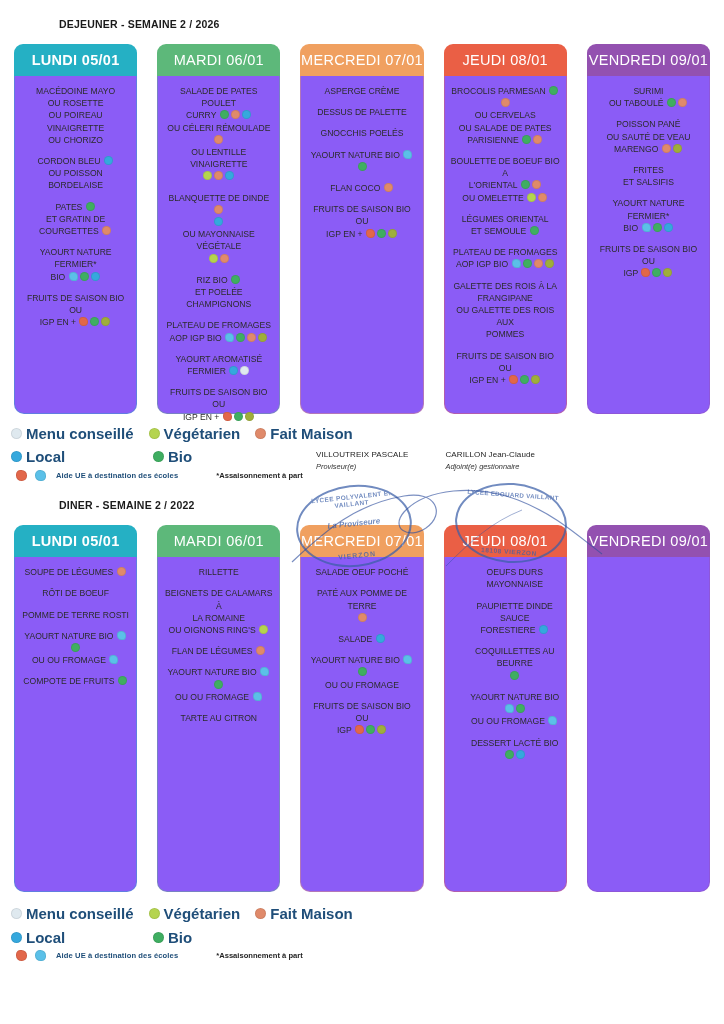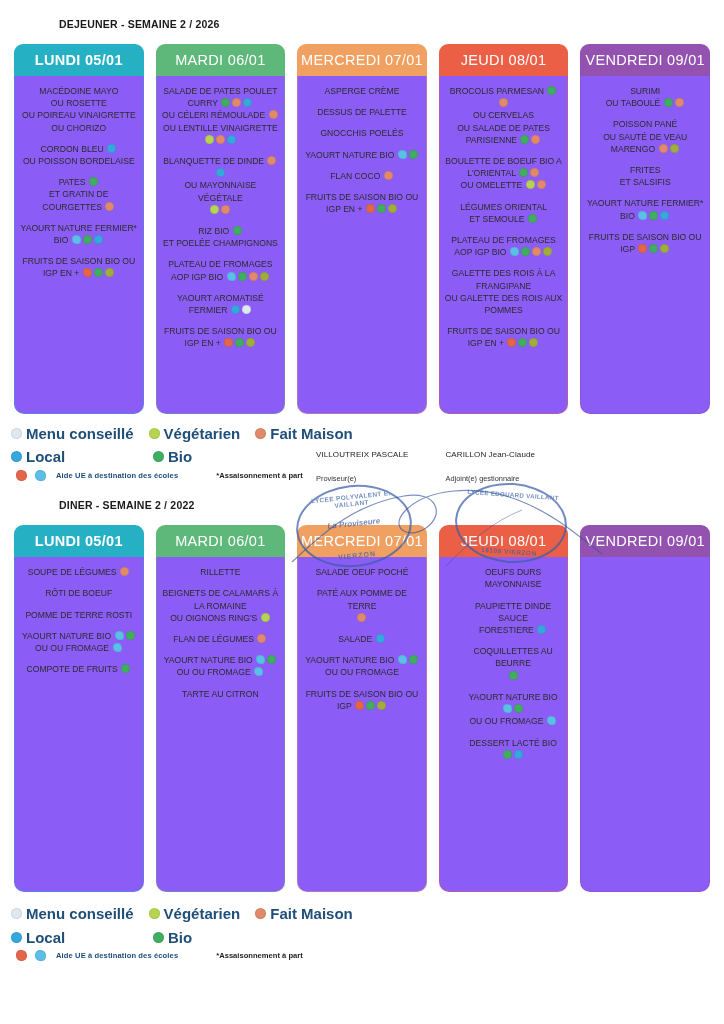--- a/index.html
+++ b/index.html
@@ -20,21 +20,21 @@
     font-weight:bold;
     letter-spacing:.2px;
     color:#1a1a1a;
     margin:0;
     padding-left:59px;
   }
 
   
   .week{
     display:flex;
-    gap:12px;
+    gap:20px;
     padding:0 14px;
     box-sizing:border-box;
     width:724px;
   }
   .daycol{
     flex:1 1 0;
     display:flex;
     flex-direction:column;
     min-width:0;
   }
@@ -110,21 +110,21 @@
   .legend-row3{display:flex;align-items:center;margin-top:1px;}
 
   
   .signatures{
     position:absolute;
     left:316px;top:450px;
     display:flex;gap:37px;
     font-size:8px;color:#222;
   }
   .sig .name{font-weight:normal;letter-spacing:.1px;}
-  .sig .role{font-size:7.4px;color:#333;margin-top:15px;}
+  .sig .role{font-style:italic;font-size:7.4px;color:#333;margin-top:3px;}
 
   .stamp{
     position:absolute;
     border:2px solid #3b5fa8;
     border-radius:50%;
     color:#3b5fa8;
     opacity:.72;
     pointer-events:none;
   }
   .stamp .txt{

